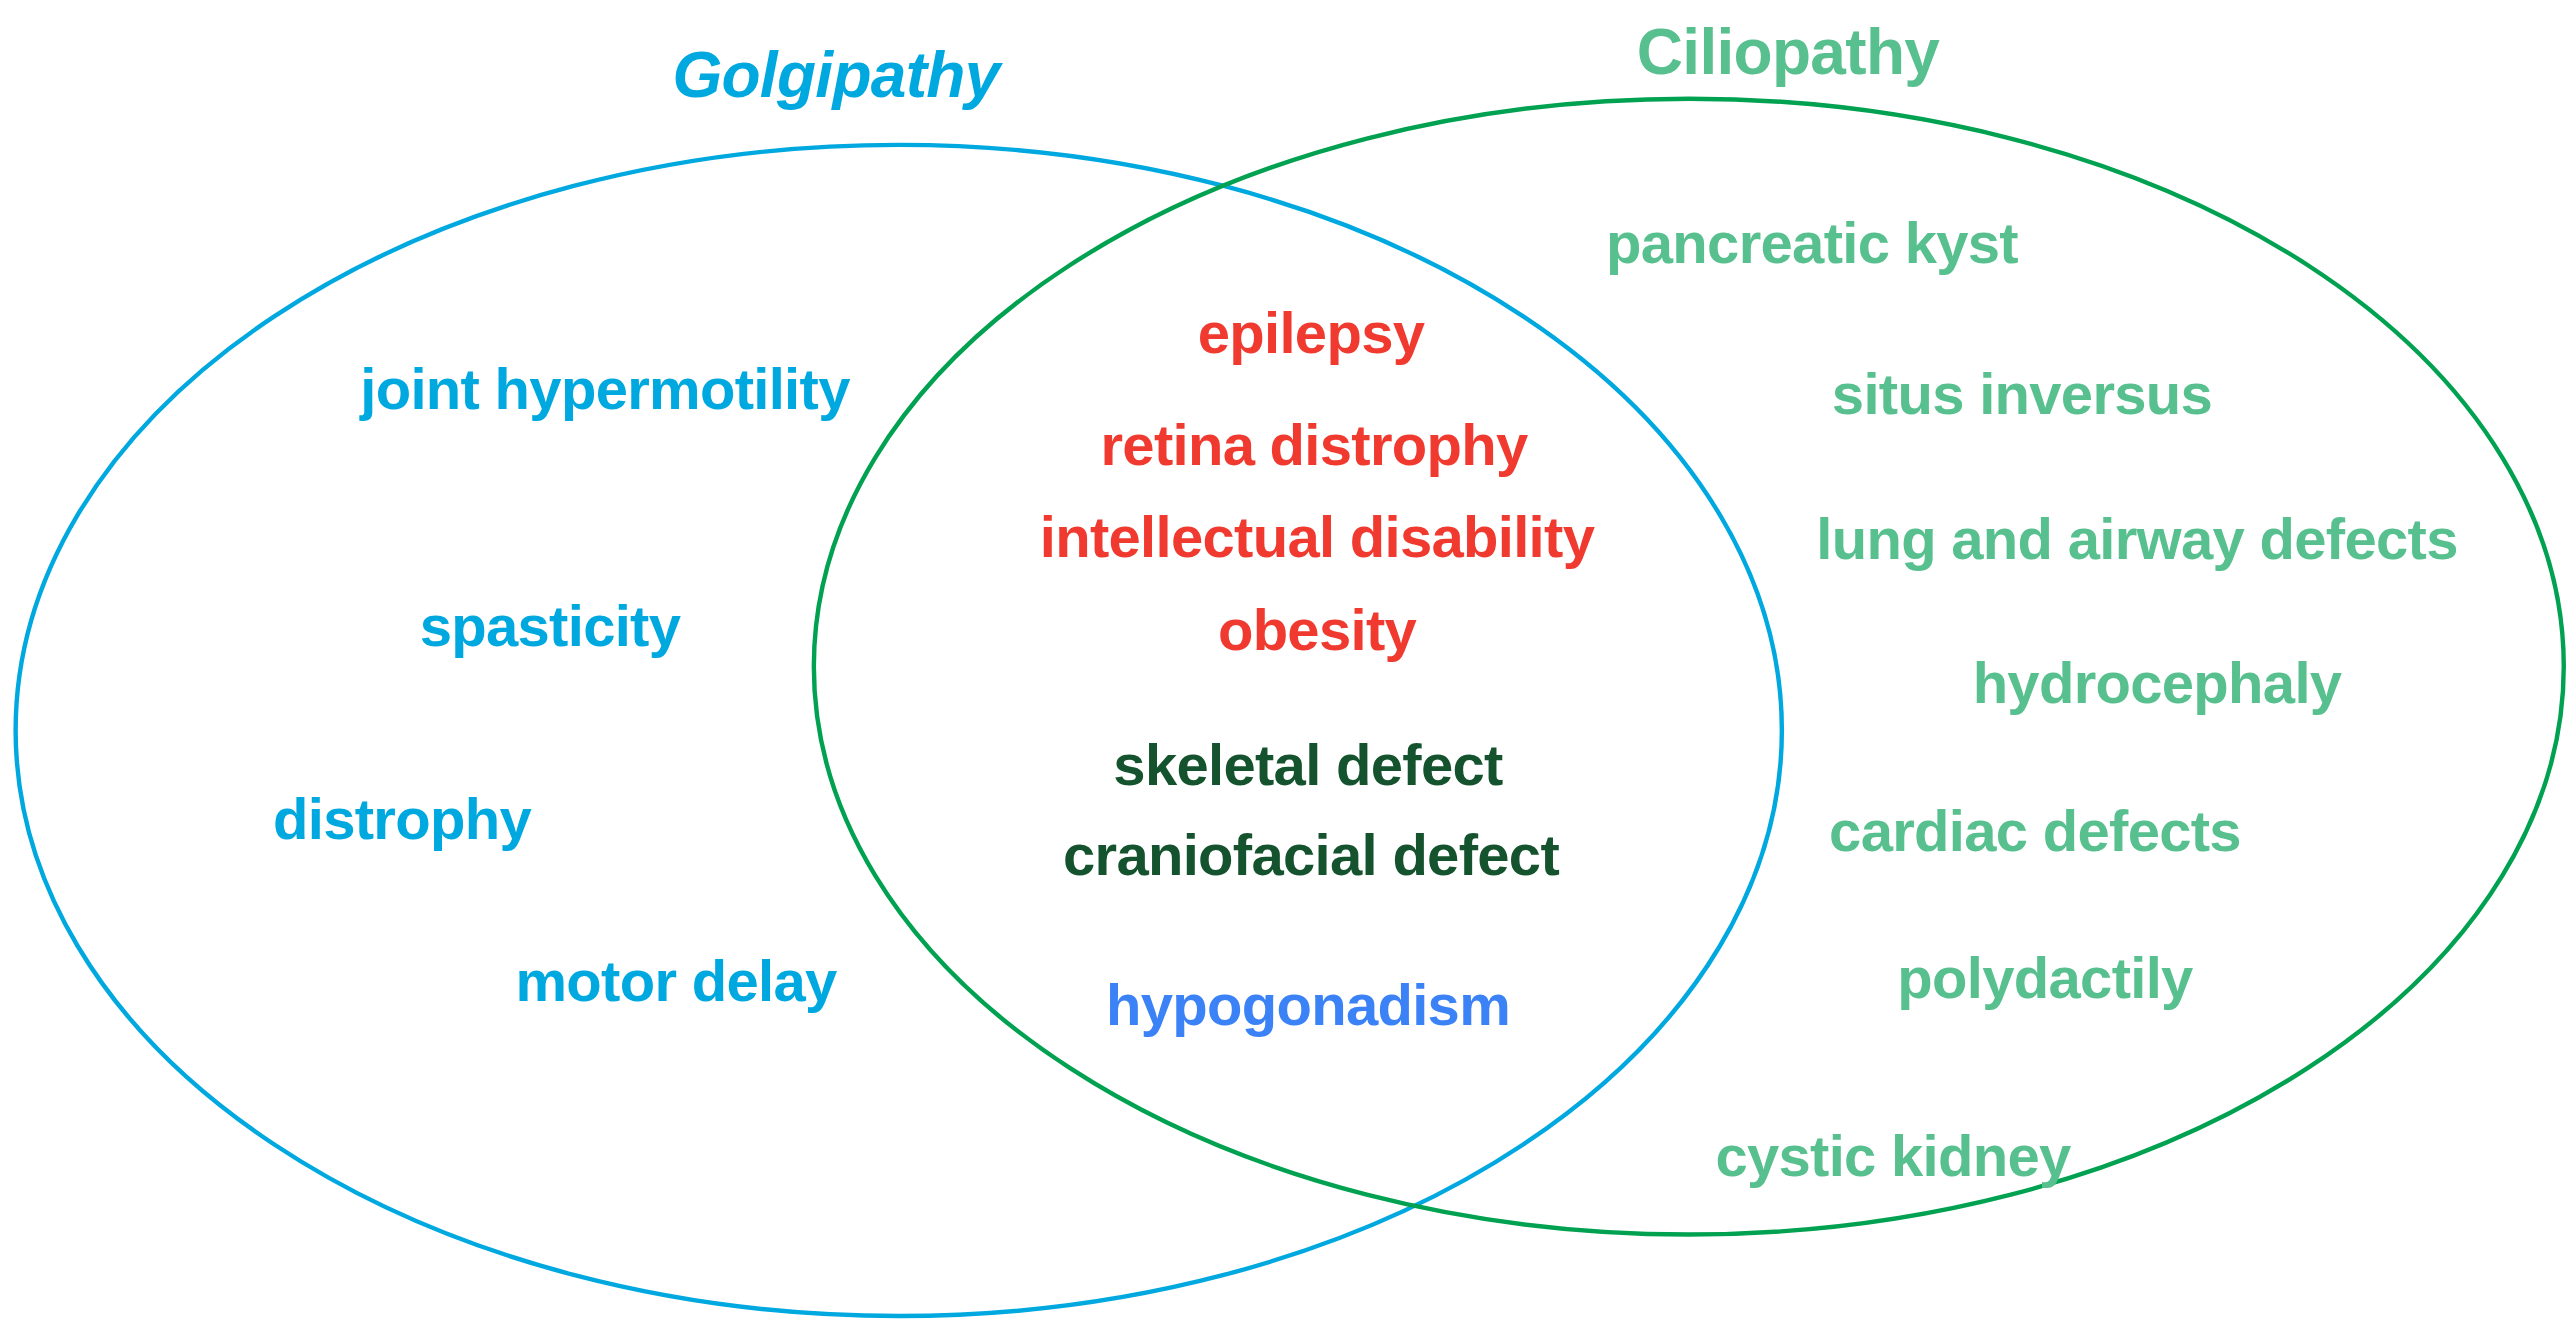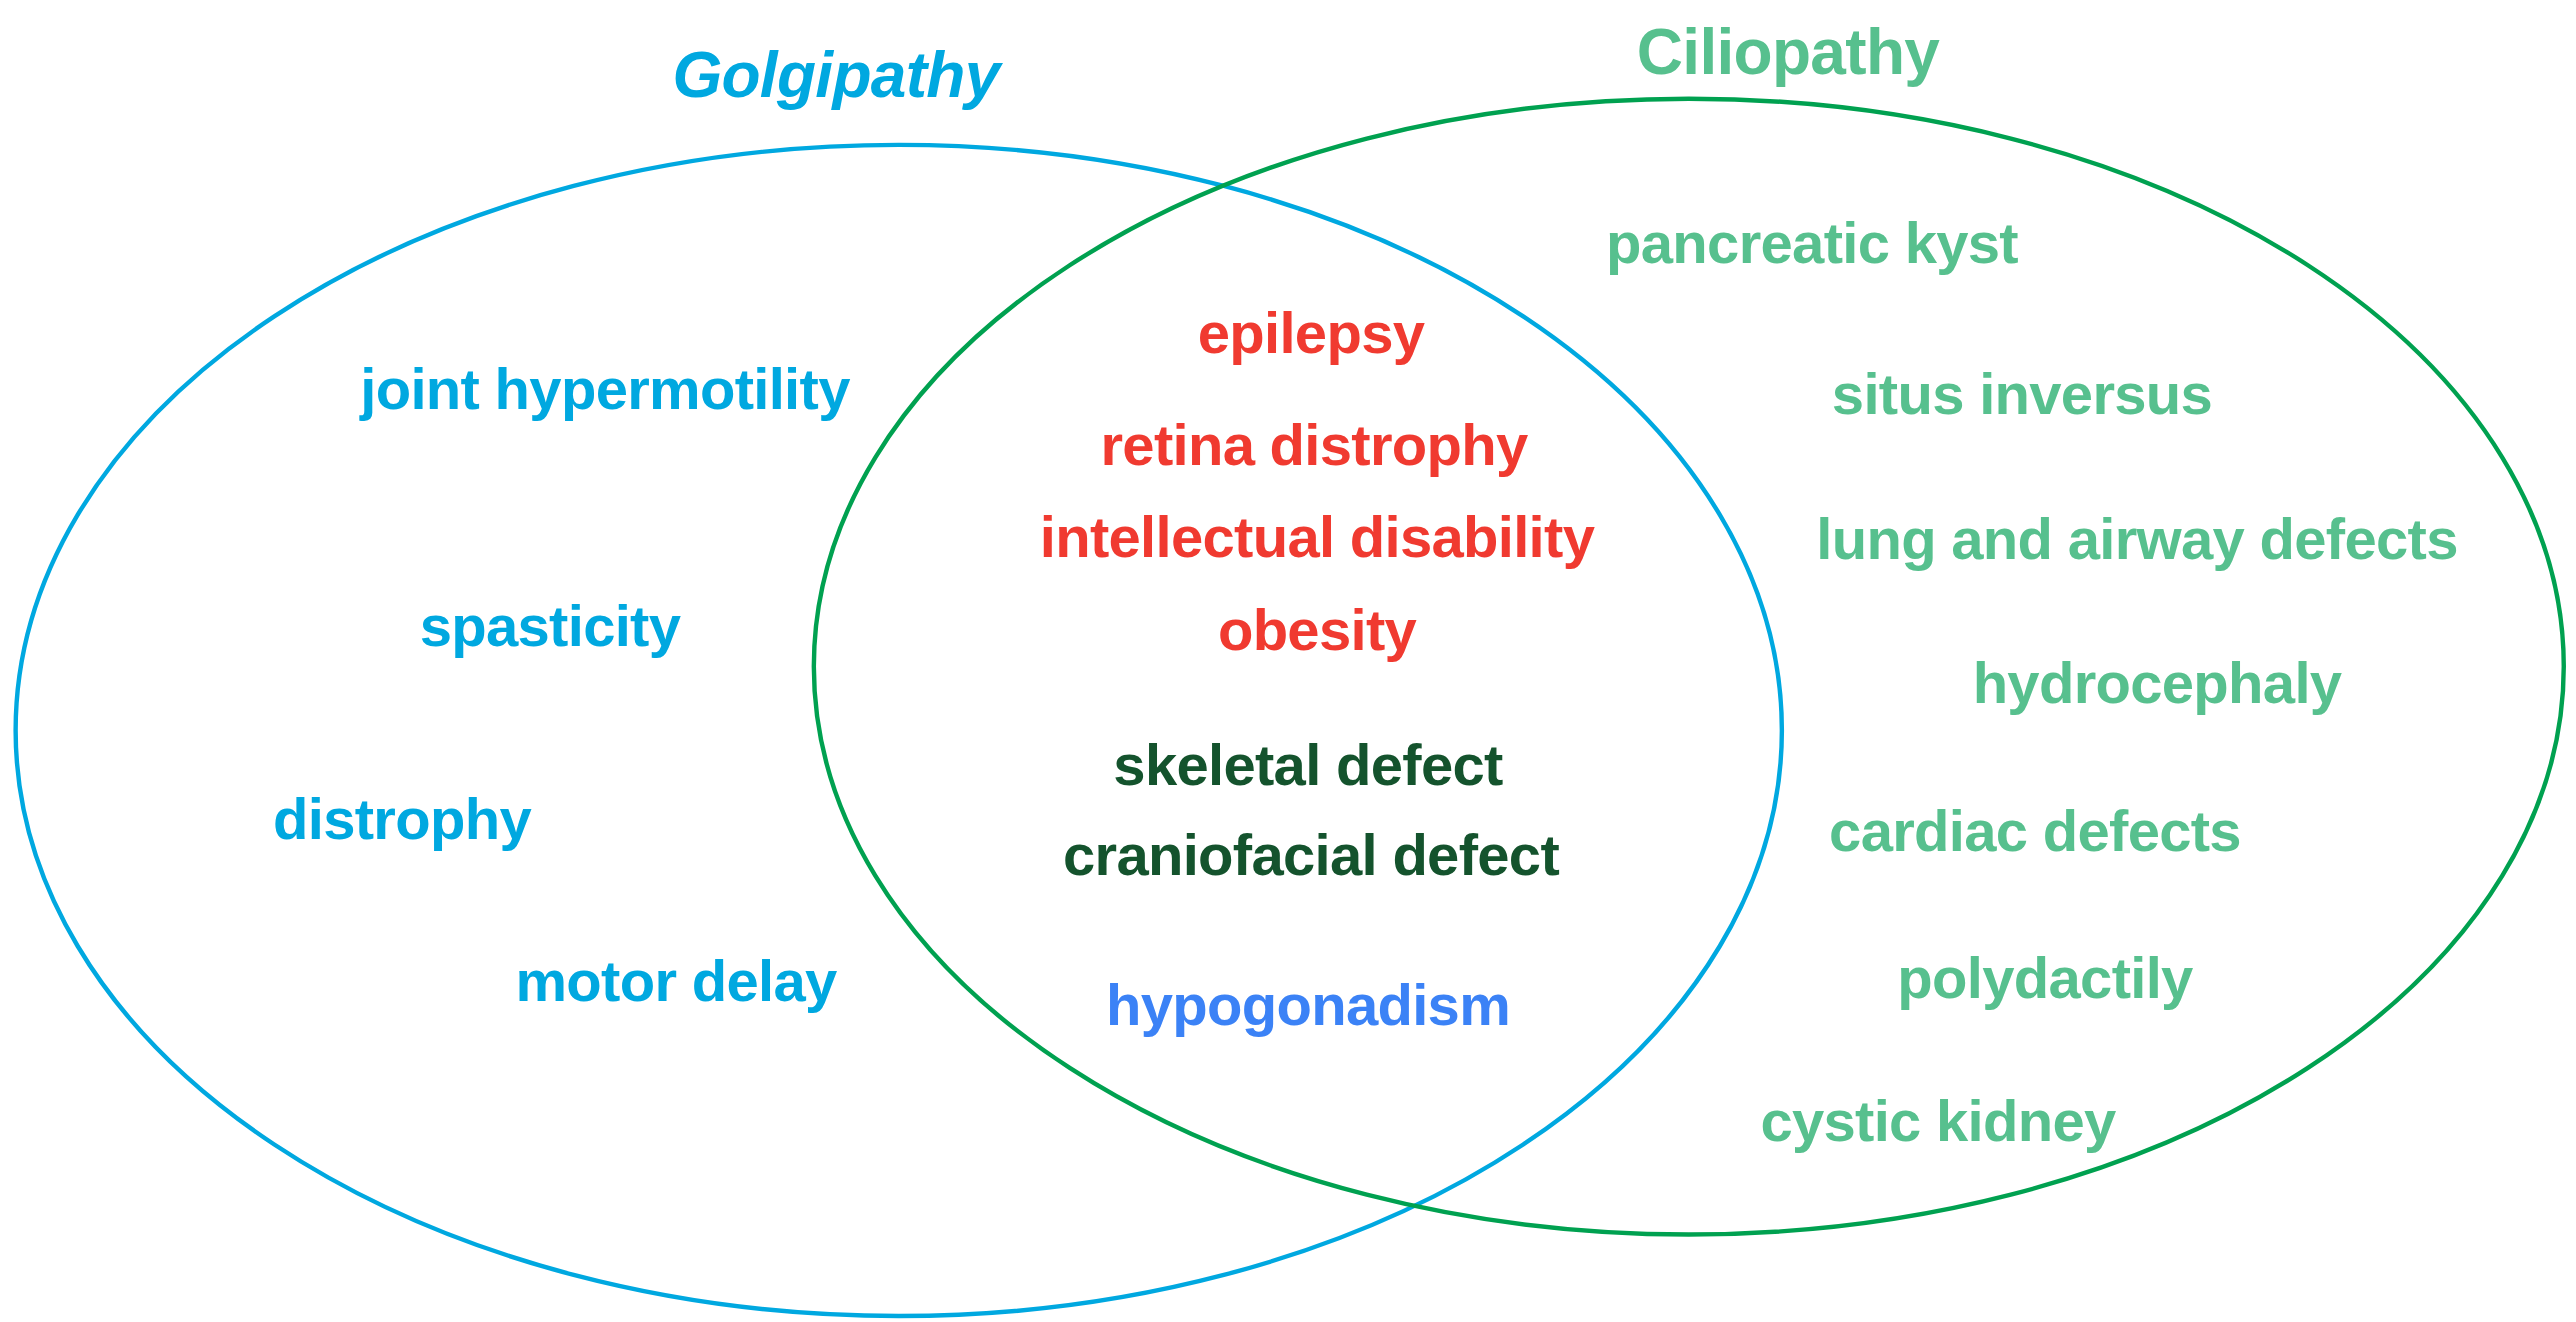--- a/index.html
+++ b/index.html
@@ -69,16 +69,16 @@
   <div class="lbl c-yellow" style="left:1308px; top:765px;">skeletal defect</div>
   <div class="lbl c-yellow" style="left:1311px; top:855px;">craniofacial defect</div>
   <div class="lbl c-pink" style="left:1308px; top:1005px;">hypogonadism</div>
 
   <div class="lbl c-green" style="left:1812px; top:243px;">pancreatic kyst</div>
   <div class="lbl c-green" style="left:2022px; top:394px;">situs inversus</div>
   <div class="lbl c-green" style="left:2137px; top:539px;">lung and airway defects</div>
   <div class="lbl c-green" style="left:2157px; top:683px;">hydrocephaly</div>
   <div class="lbl c-green" style="left:2035px; top:831px;">cardiac defects</div>
   <div class="lbl c-green" style="left:2045px; top:978px;">polydactily</div>
-  <div class="lbl c-green" style="left:1893px; top:1121px;margin-left:45px;">cystic kidney</div>
+  <div class="lbl c-green" style="left:1893px; top:1156px;">cystic kidney</div>
 
 </div>
 
 
 </body></html>

